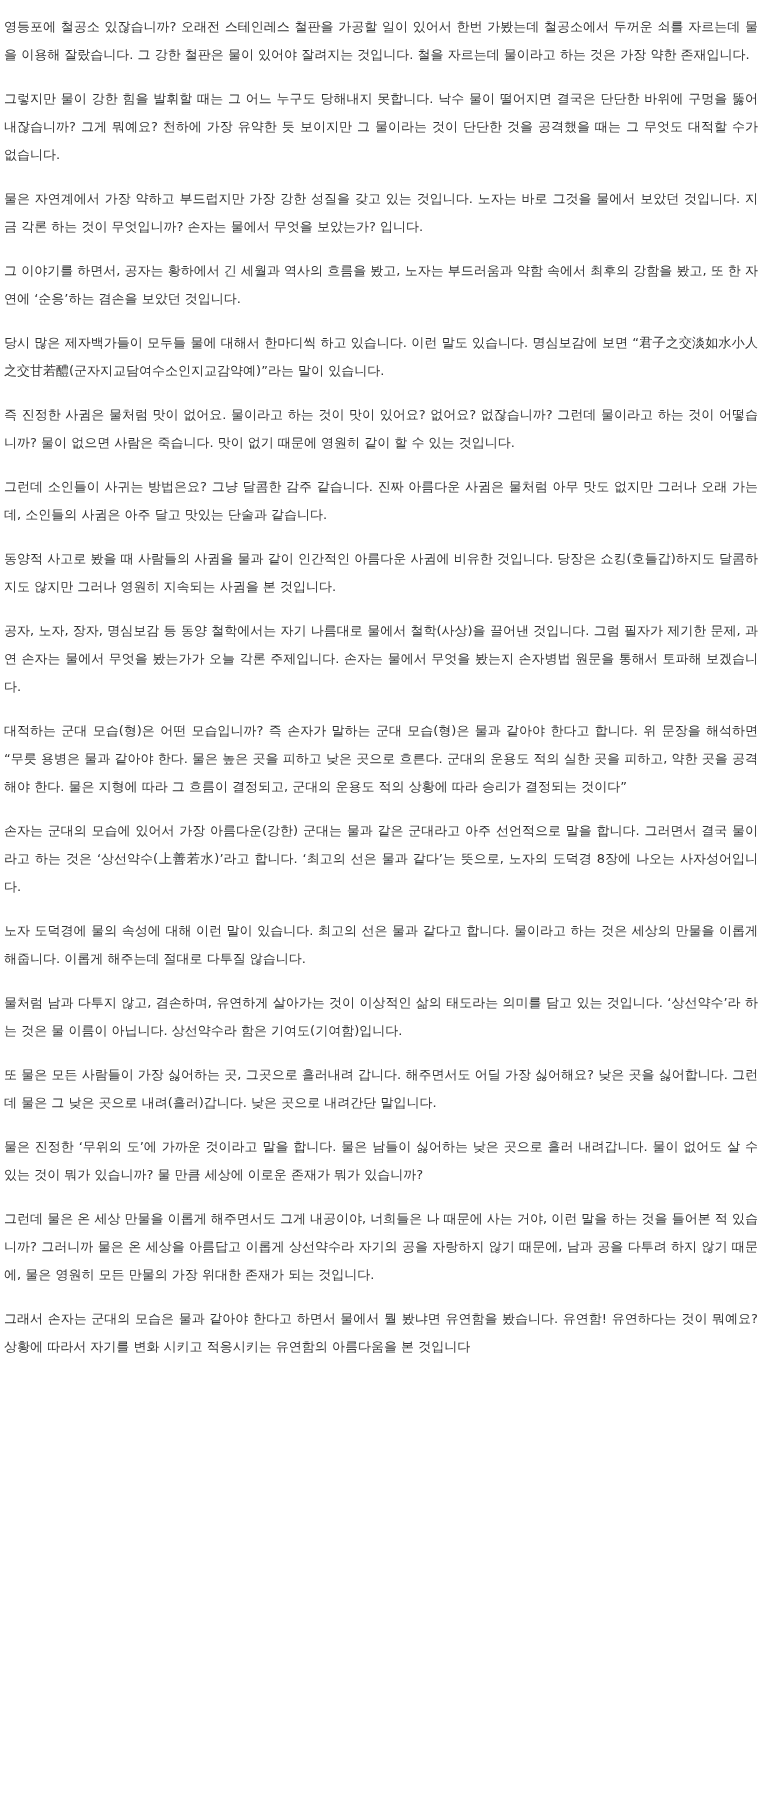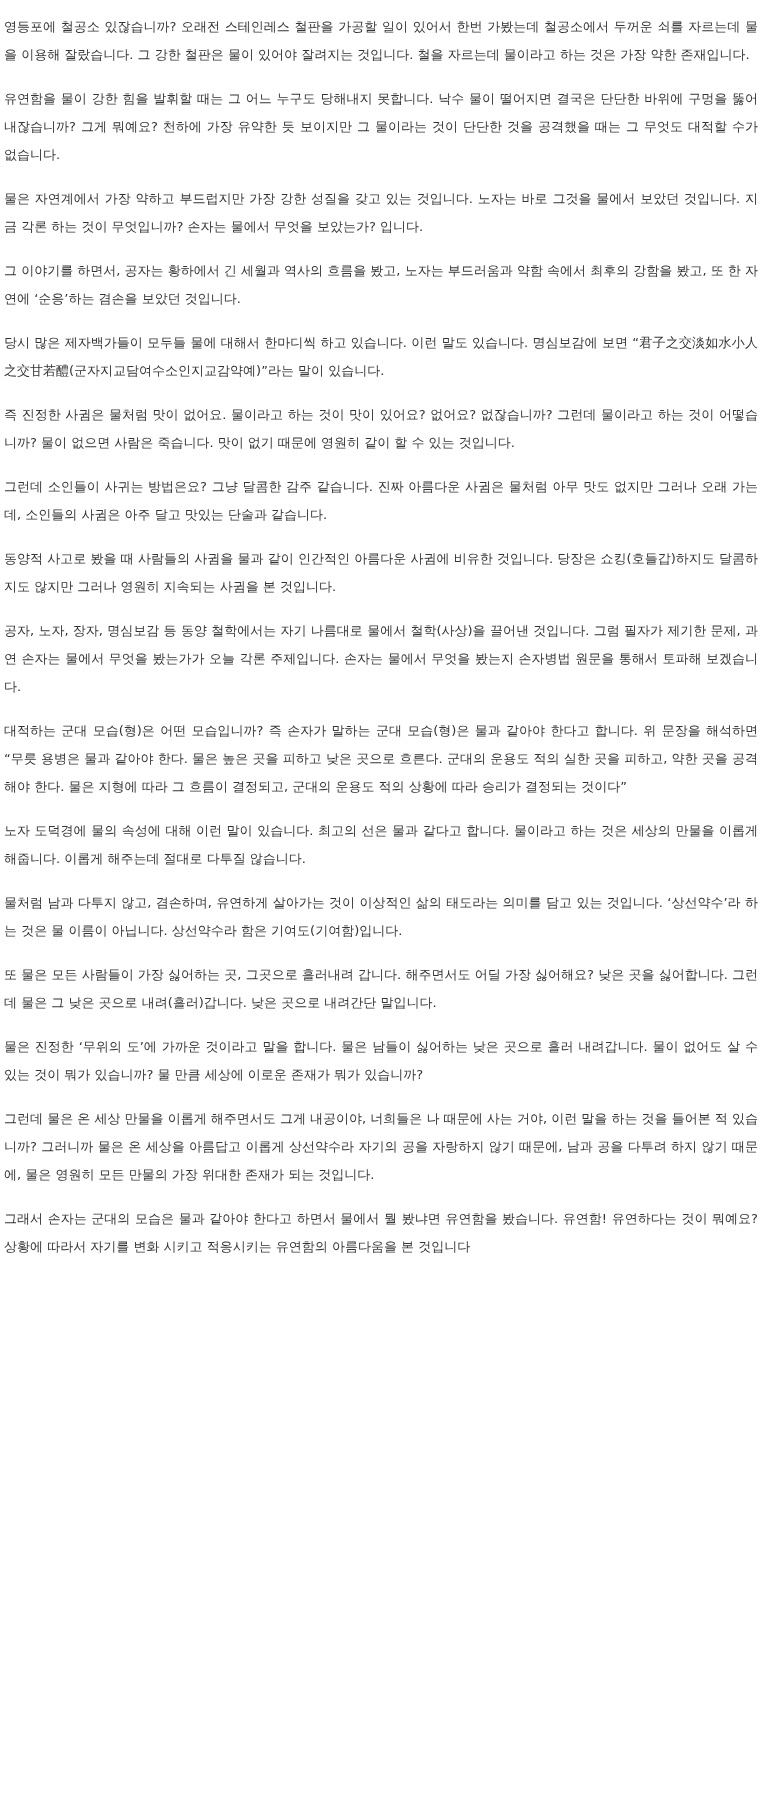--- a/index.html
+++ b/index.html
@@ -29,28 +29,29 @@
   }
   .para:last-child {
     margin-bottom: 16px;
   }
 </style>
 </head>
 <body>
 
 <div class="page">
   <p class="para">영등포에 철공소 있잖습니까? 오래전 스테인레스 철판을 가공할 일이 있어서 한번 가봤는데 철공소에서 두꺼운 쇠를 자르는데 물을 이용해 잘랐습니다. 그 강한 철판은 물이 있어야 잘려지는 것입니다. 철을 자르는데 물이라고 하는 것은 가장 약한 존재입니다.</p>
-  <p class="para">유연함을 물이 강한 힘을 발휘할 때는 그 어느 누구도 당해내지 못합니다. 낙수 물이 떨어지면 결국은 단단한 바위에 구멍을 뚫어내잖습니까? 그게 뭐예요? 천하에 가장 유약한 듯 보이지만 그 물이라는 것이 단단한 것을 공격했을 때는 그 무엇도 대적할 수가 없습니다.</p>
+  <p class="para">그렇지만 물이 강한 힘을 발휘할 때는 그 어느 누구도 당해내지 못합니다. 낙수 물이 떨어지면 결국은 단단한 바위에 구멍을 뚫어내잖습니까? 그게 뭐예요? 천하에 가장 유약한 듯 보이지만 그 물이라는 것이 단단한 것을 공격했을 때는 그 무엇도 대적할 수가 없습니다.</p>
   <p class="para">물은 자연계에서 가장 약하고 부드럽지만 가장 강한 성질을 갖고 있는 것입니다. 노자는 바로 그것을 물에서 보았던 것입니다. 지금 각론 하는 것이 무엇입니까? 손자는 물에서 무엇을 보았는가? 입니다.</p>
   <p class="para">그 이야기를 하면서, 공자는 황하에서 긴 세월과 역사의 흐름을 봤고, 노자는 부드러움과 약함 속에서 최후의 강함을 봤고, 또 한 자연에 ‘순응’하는 겸손을 보았던 것입니다.</p>
   <p class="para">당시 많은 제자백가들이 모두들 물에 대해서 한마디씩 하고 있습니다. 이런 말도 있습니다. 명심보감에 보면 “君子之交淡如水小人之交甘若醴(군자지교담여수소인지교감약예)”라는 말이 있습니다.</p>
   <p class="para">즉 진정한 사귐은 물처럼 맛이 없어요. 물이라고 하는 것이 맛이 있어요? 없어요? 없잖습니까? 그런데 물이라고 하는 것이 어떻습니까? 물이 없으면 사람은 죽습니다. 맛이 없기 때문에 영원히 같이 할 수 있는 것입니다.</p>
   <p class="para">그런데 소인들이 사귀는 방법은요? 그냥 달콤한 감주 같습니다. 진짜 아름다운 사귐은 물처럼 아무 맛도 없지만 그러나 오래 가는데, 소인들의 사귐은 아주 달고 맛있는 단술과 같습니다.</p>
   <p class="para">동양적 사고로 봤을 때 사람들의 사귐을 물과 같이 인간적인 아름다운 사귐에 비유한 것입니다. 당장은 쇼킹(호들갑)하지도 달콤하지도 않지만 그러나 영원히 지속되는 사귐을 본 것입니다.</p>
   <p class="para">공자, 노자, 장자, 명심보감 등 동양 철학에서는 자기 나름대로 물에서 철학(사상)을 끌어낸 것입니다. 그럼 필자가 제기한 문제, 과연 손자는 물에서 무엇을 봤는가가 오늘 각론 주제입니다. 손자는 물에서 무엇을 봤는지 손자병법 원문을 통해서 토파해 보겠습니다.</p>
   <p class="para">대적하는 군대 모습(형)은 어떤 모습입니까? 즉 손자가 말하는 군대 모습(형)은 물과 같아야 한다고 합니다. 위 문장을 해석하면 “무릇 용병은 물과 같아야 한다. 물은 높은 곳을 피하고 낮은 곳으로 흐른다. 군대의 운용도 적의 실한 곳을 피하고, 약한 곳을 공격해야 한다. 물은 지형에 따라 그 흐름이 결정되고, 군대의 운용도 적의 상황에 따라 승리가 결정되는 것이다”</p>
+  <p class="para">손자는 군대의 모습에 있어서 가장 아름다운(강한) 군대는 물과 같은 군대라고 아주 선언적으로 말을 합니다. 그러면서 결국 물이라고 하는 것은 ‘상선약수(上善若水)’라고 합니다. ‘최고의 선은 물과 같다’는 뜻으로, 노자의 도덕경 8장에 나오는 사자성어입니다.</p>
   <p class="para">노자 도덕경에 물의 속성에 대해 이런 말이 있습니다. 최고의 선은 물과 같다고 합니다. 물이라고 하는 것은 세상의 만물을 이롭게 해줍니다. 이롭게 해주는데 절대로 다투질 않습니다.</p>
   <p class="para">물처럼 남과 다투지 않고, 겸손하며, 유연하게 살아가는 것이 이상적인 삶의 태도라는 의미를 담고 있는 것입니다. ‘상선약수’라 하는 것은 물 이름이 아닙니다. 상선약수라 함은 기여도(기여함)입니다.</p>
   <p class="para">또 물은 모든 사람들이 가장 싫어하는 곳, 그곳으로 흘러내려 갑니다. 해주면서도 어딜 가장 싫어해요? 낮은 곳을 싫어합니다. 그런데 물은 그 낮은 곳으로 내려(흘러)갑니다. 낮은 곳으로 내려간단 말입니다.</p>
   <p class="para">물은 진정한 ‘무위의 도’에 가까운 것이라고 말을 합니다. 물은 남들이 싫어하는 낮은 곳으로 흘러 내려갑니다. 물이 없어도 살 수 있는 것이 뭐가 있습니까? 물 만큼 세상에 이로운 존재가 뭐가 있습니까?</p>
   <p class="para">그런데 물은 온 세상 만물을 이롭게 해주면서도 그게 내공이야, 너희들은 나 때문에 사는 거야, 이런 말을 하는 것을 들어본 적 있습니까? 그러니까 물은 온 세상을 아름답고 이롭게 상선약수라 자기의 공을 자랑하지 않기 때문에, 남과 공을 다투려 하지 않기 때문에, 물은 영원히 모든 만물의 가장 위대한 존재가 되는 것입니다.</p>
   <p class="para">그래서 손자는 군대의 모습은 물과 같아야 한다고 하면서 물에서 뭘 봤냐면 유연함을 봤습니다. 유연함! 유연하다는 것이 뭐예요? 상황에 따라서 자기를 변화 시키고 적응시키는 유연함의 아름다움을 본 것입니다</p>
 </div>
 
 </body></html>

